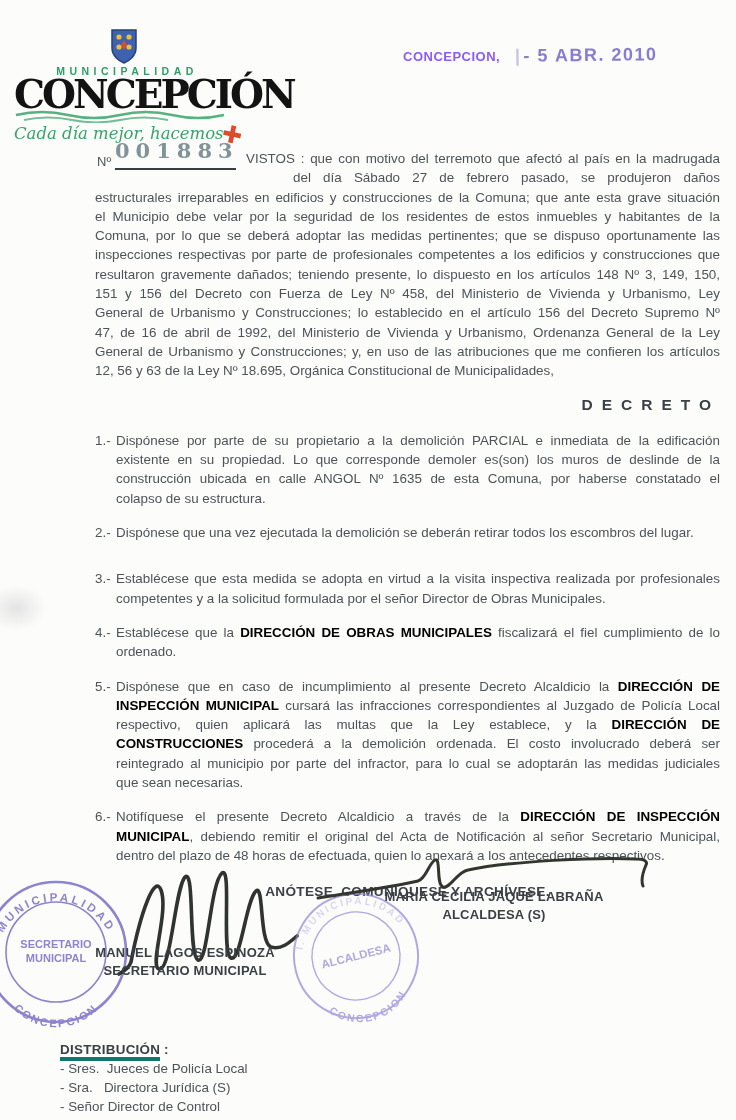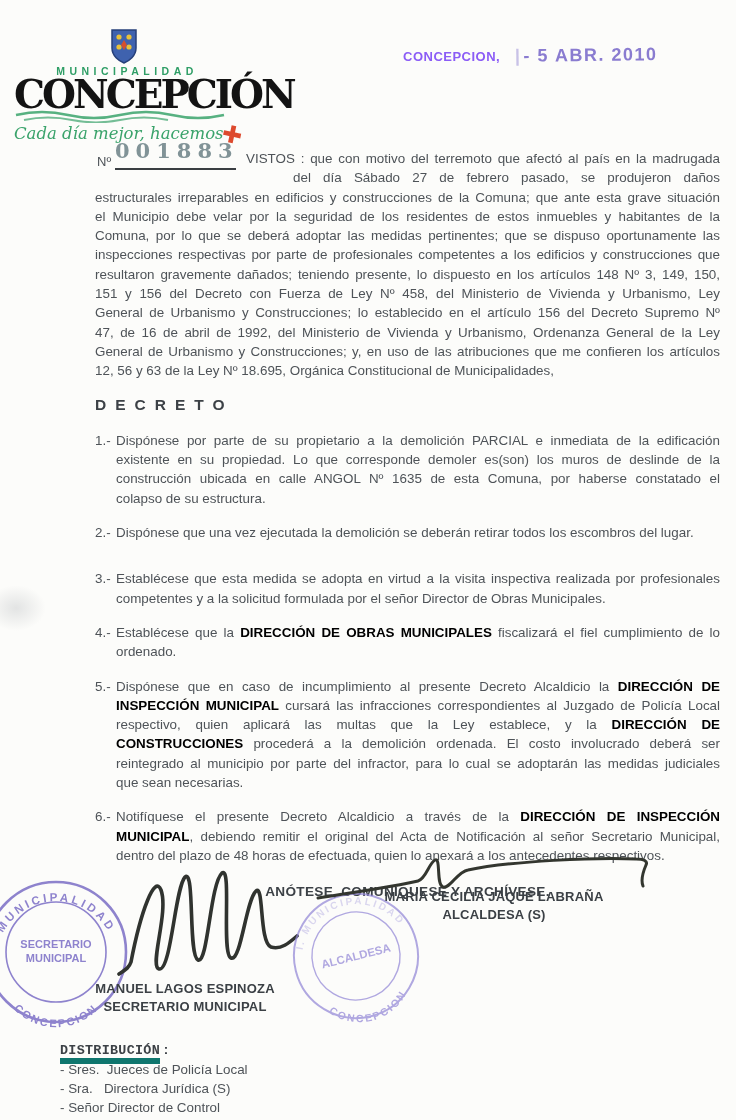--- a/index.html
+++ b/index.html
@@ -50,40 +50,40 @@
   .nstamp{
     position:absolute; left:20px; top:-8px;
     font-family:"DejaVu Serif", serif; font-size:21px; color:#74888d;
     letter-spacing:6px; font-weight:bold; opacity:.9;
   }
   .nline{position:absolute; left:20px; right:10px; top:19px;
     border-bottom:2px solid #3a3e42;}
   .l1{flex:1; text-align:justify; text-align-last:justify;}
   .l2{margin-left:198px; text-align:justify; text-align-last:justify;}
   .decreto{
-    text-align:left; font-weight:bold; font-size:15.5px; letter-spacing:9px;
+    text-align:right; font-weight:bold; font-size:15.5px; letter-spacing:9px;
     color:#3c4146; margin:14px 0 17px 0;
   }
   .item{display:flex; margin-bottom:15px;}
   .item.gap-lg{margin-bottom:27px;}
   .inum{width:21px; flex:none; color:#4e5358;}
   .itext{flex:1;}
   .closing{text-align:center; font-weight:bold; font-size:13.6px;
     color:#3c4146; margin-top:17px; letter-spacing:.3px;}
   
   .sig-svg{position:absolute;}
   .sig-name{position:absolute; text-align:center; font-weight:bold;
     font-size:13px; line-height:18px; color:#3b4045; letter-spacing:.2px;}
   .stamp{position:absolute; opacity:.85;}
   .stamp.rot{transform:rotate(-14deg); opacity:.7;}
   
   .dist{position:absolute; left:60px; top:1040px; font-size:13.4px;
     line-height:19px; color:#4e5358;}
   .dist-title{font-weight:bold; color:#3c4146;}
-  .dist-title .t{border-bottom:6px solid #0f766e; letter-spacing:.3px;font-family:Liberation Mono, monospace;}
+  .dist-title .t{border-bottom:4px solid #0f766e; letter-spacing:.3px;}
   .dist-line{white-space:pre;}
   .smudge{position:absolute; left:-14px; top:585px; width:60px; height:46px;
     background:radial-gradient(ellipse at center, rgba(150,155,160,.25), rgba(150,155,160,0) 70%);}
 </style>
 </head>
 <body>
 
 <div class="page">
 
   <div class="logo">
@@ -202,21 +202,21 @@
       <textPath href="#arcBotL" startOffset="50%" text-anchor="middle">CONCEPCION</textPath>
     </text>
     <text x="76" y="72" text-anchor="middle" font-family="Liberation Sans, sans-serif" font-size="11" font-weight="bold" fill="#7b6ec6">SECRETARIO</text>
     <text x="76" y="86" text-anchor="middle" font-family="Liberation Sans, sans-serif" font-size="11" font-weight="bold" fill="#7b6ec6">MUNICIPAL</text>
   </svg>
 
   <svg class="sig-svg" style="left:115px; top:848px;" width="190" height="138" viewBox="0 0 190 138">
     <path d="M4 126 C10 122 14 120 16 114 C26 62 40 26 46 42 C54 64 34 118 44 121 C56 124 60 40 70 29 C80 20 73 108 83 112 C93 116 95 36 107 25 C117 17 106 106 116 110 C126 114 131 52 141 43 C149 36 144 94 156 99 C166 102 174 95 182 88" fill="none" stroke="#30332f" stroke-width="3.6" stroke-linecap="round"></path>
   </svg>
 
-  <div class="sig-name" style="left:78px; top:980px; width:214px;">
+  <div class="sig-name" style="left:78px; top:944px; width:214px;">
     <div>MANUEL LAGOS ESPINOZA</div>
     <div>SECRETARIO MUNICIPAL</div>
   </div>
 
   <svg class="stamp rot" style="left:282px; top:882px;" width="148" height="148" viewBox="0 0 148 148">
     <defs>
       <path id="arcTopR" d="M 21,92 A 55,55 0 1 1 127,92"></path>
       <path id="arcBotR" d="M 24,70 A 53,53 0 1 0 124,70"></path>
     </defs>
     <circle cx="74" cy="74" r="62" fill="none" stroke="#9185d6" stroke-width="2"></circle>

